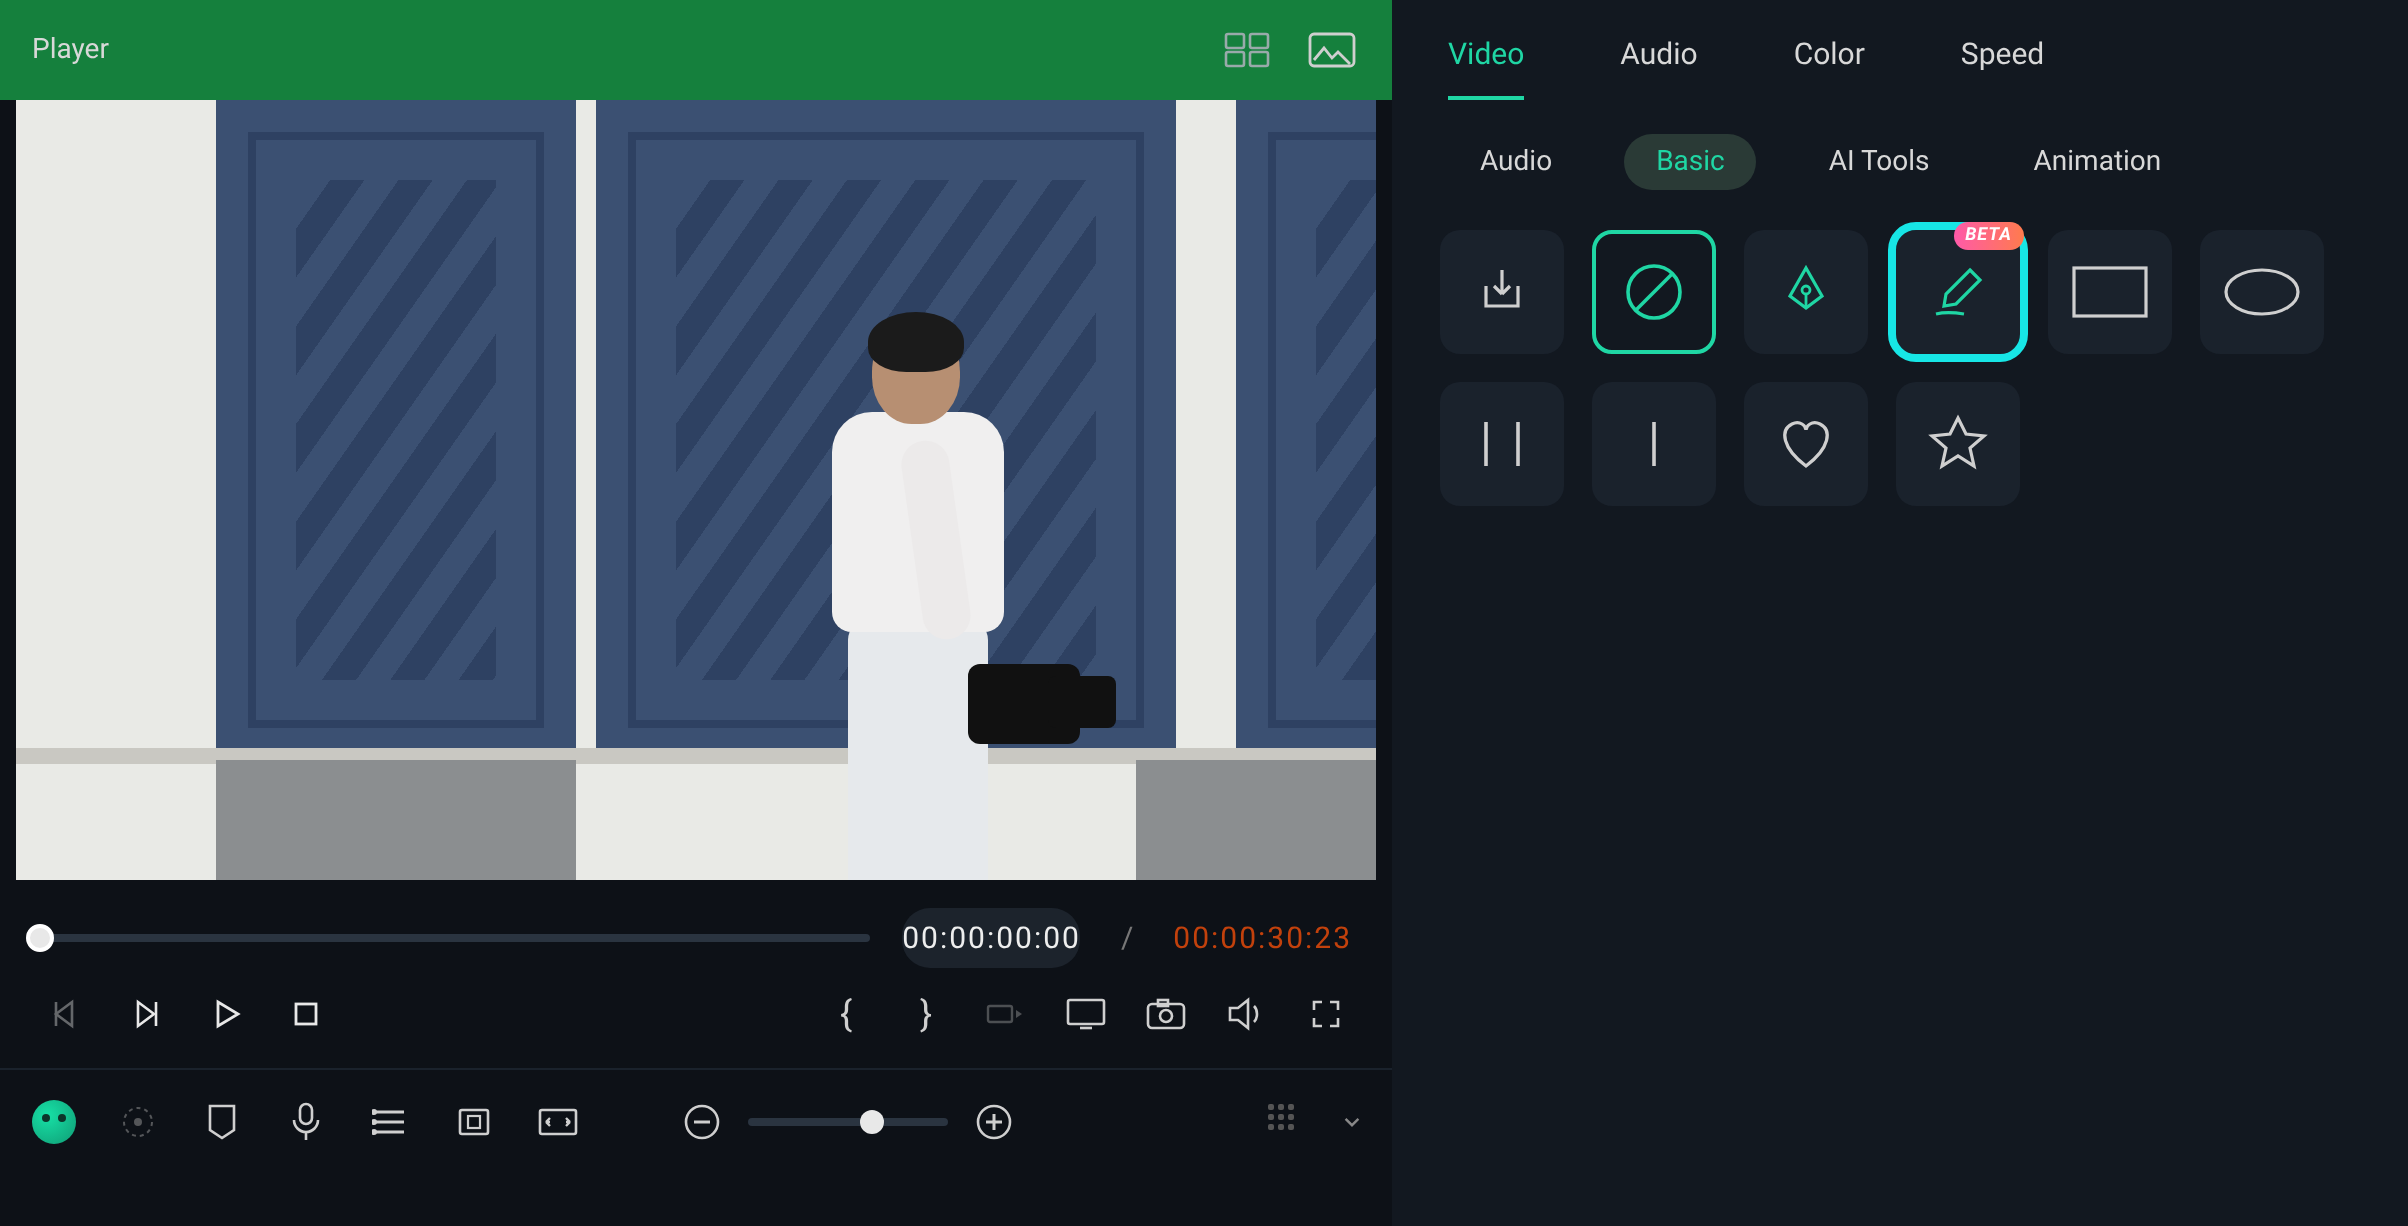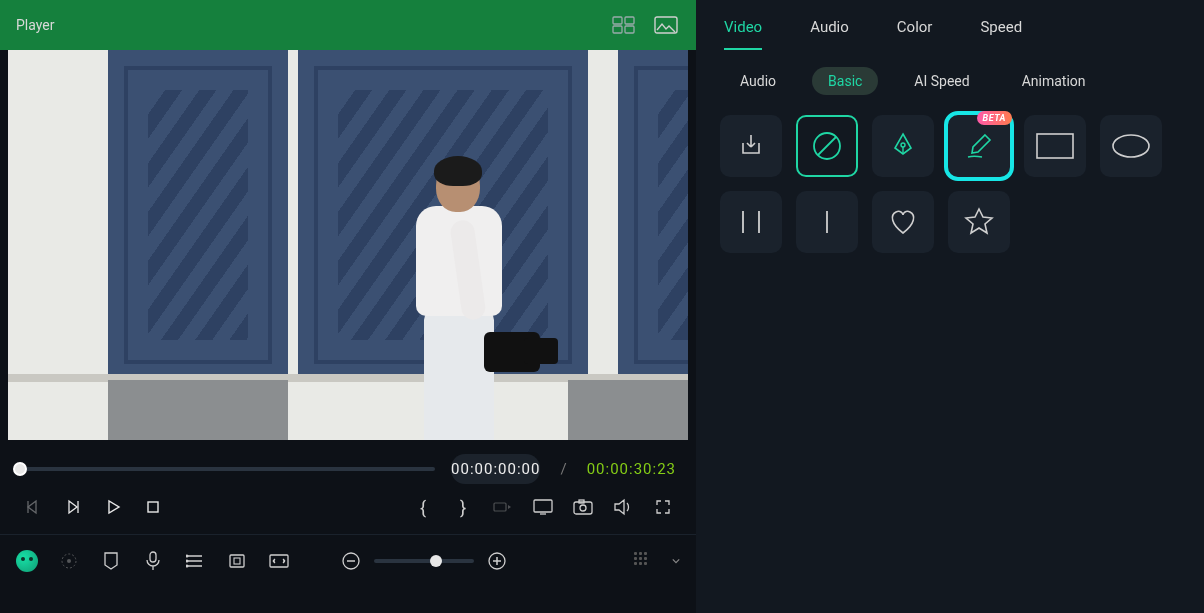--- a/index.html
+++ b/index.html
@@ -40,21 +40,21 @@
   .lens { position:absolute; left:126px; top:178px; width:34px; height:26px; background:#111; border-radius:4px; }
   .legs { position:absolute; left:26px; top:150px; width:70px; height:160px; background:#e6e9ec; border-radius:10px; }
 
   
   .playbar { padding: 14px 20px 6px; }
   .scrub { display:flex; align-items:center; gap:16px; }
   .scrub-track { flex:1; height:4px; background:#2a3440; border-radius:2px; position:relative; }
   .scrub-thumb { position:absolute; left:0; top:50%; transform:translate(-50%,-50%); width:14px; height:14px; border-radius:50%; background:#e8e8e8; border:2px solid #fff; }
   .time-box { background:#1c232c; border-radius:14px; padding:6px 0; font-size:15px; letter-spacing:1px; color:#eee; }
   .time-sep { color:#777; font-size:15px; padding:0 4px; }
-  .time-dur { font-size:15px; letter-spacing:1px; color:#84cc16; }
+  .time-dur { font-size:15px; letter-spacing:1px; color:#c2410c; }
 
   .controls { display:flex; align-items:center; gap:18px; padding:12px 2px 10px; }
   .controls .spacer { flex:1; }
   .ctrl { width:22px; height:22px; display:flex; align-items:center; justify-content:center; cursor:pointer; color:#c9c9c9; }
   .ctrl.dim { opacity:.45; }
 
   
   .bottombar { height:52px; display:flex; align-items:center; gap:20px; padding:0 16px; border-top:1px solid #1a222c; }
   .bb-icon { width:22px; height:22px; display:flex; align-items:center; justify-content:center; cursor:pointer; color:#c9c9c9; }
   .bb-logo { width:22px; height:22px; border-radius:50%; background:radial-gradient(circle at 35% 35%, #17e0a6, #0f9c74); position:relative; }
@@ -293,21 +293,21 @@
   <div class="right-pane">
     <div class="main-tabs" id="main-tabs">
         <div class="main-tab active">Video</div>
         <div class="main-tab">Audio</div>
         <div class="main-tab">Color</div>
         <div class="main-tab">Speed</div>
       </div>
     <div class="sub-tabs" id="sub-tabs">
         <div class="sub-tab">Audio</div>
         <div class="sub-tab active">Basic</div>
-        <div class="sub-tab">AI Speed</div>
+        <div class="sub-tab">AI Tools</div>
         <div class="sub-tab">Animation</div>
       </div>
     <div class="mask-grid" id="mask-grid">
         <div class="mask-cell">
           <svg width="30" height="30" viewBox="0 0 30 30">
             <path d="M7 12v10h16V12" fill="none" stroke="#cfcfcf" stroke-width="1.6"></path>
             <path d="M15 4v12m0 0l-4-4m4 4l4-4" fill="none" stroke="#cfcfcf" stroke-width="1.6"></path>
           </svg>
         </div>
         <div class="mask-cell outlined">

